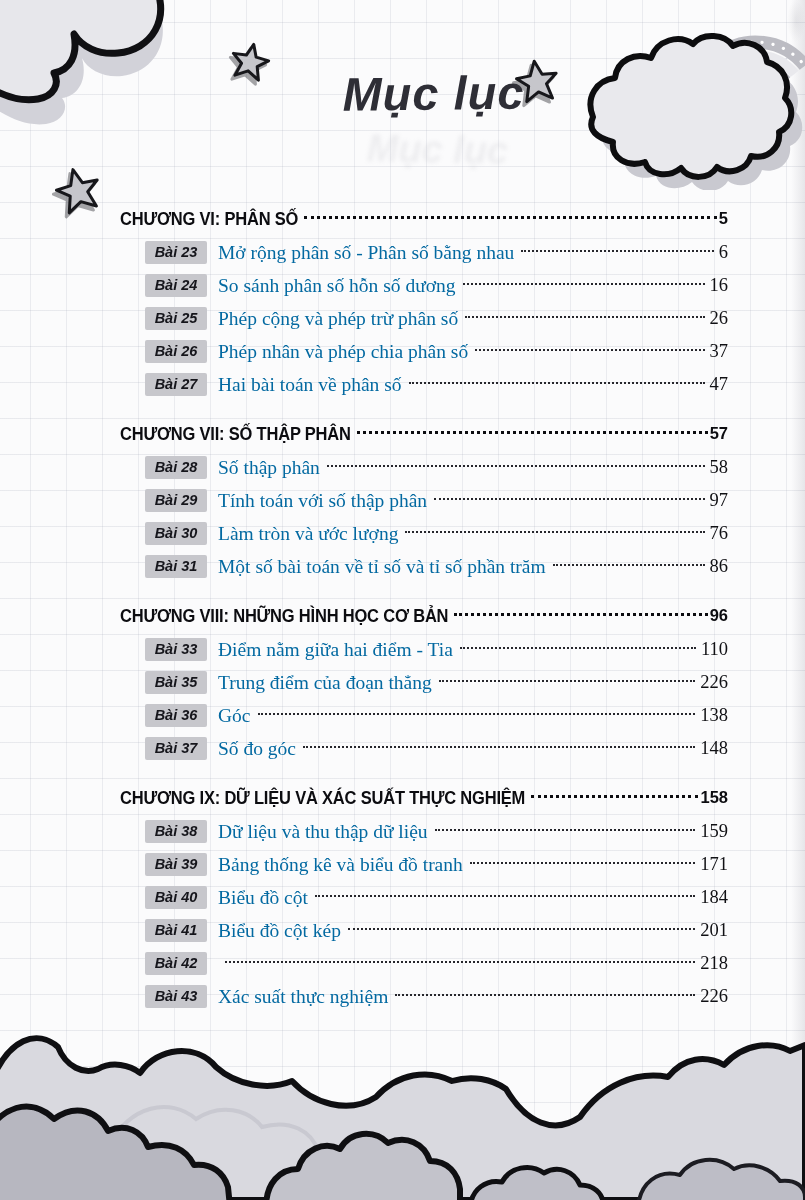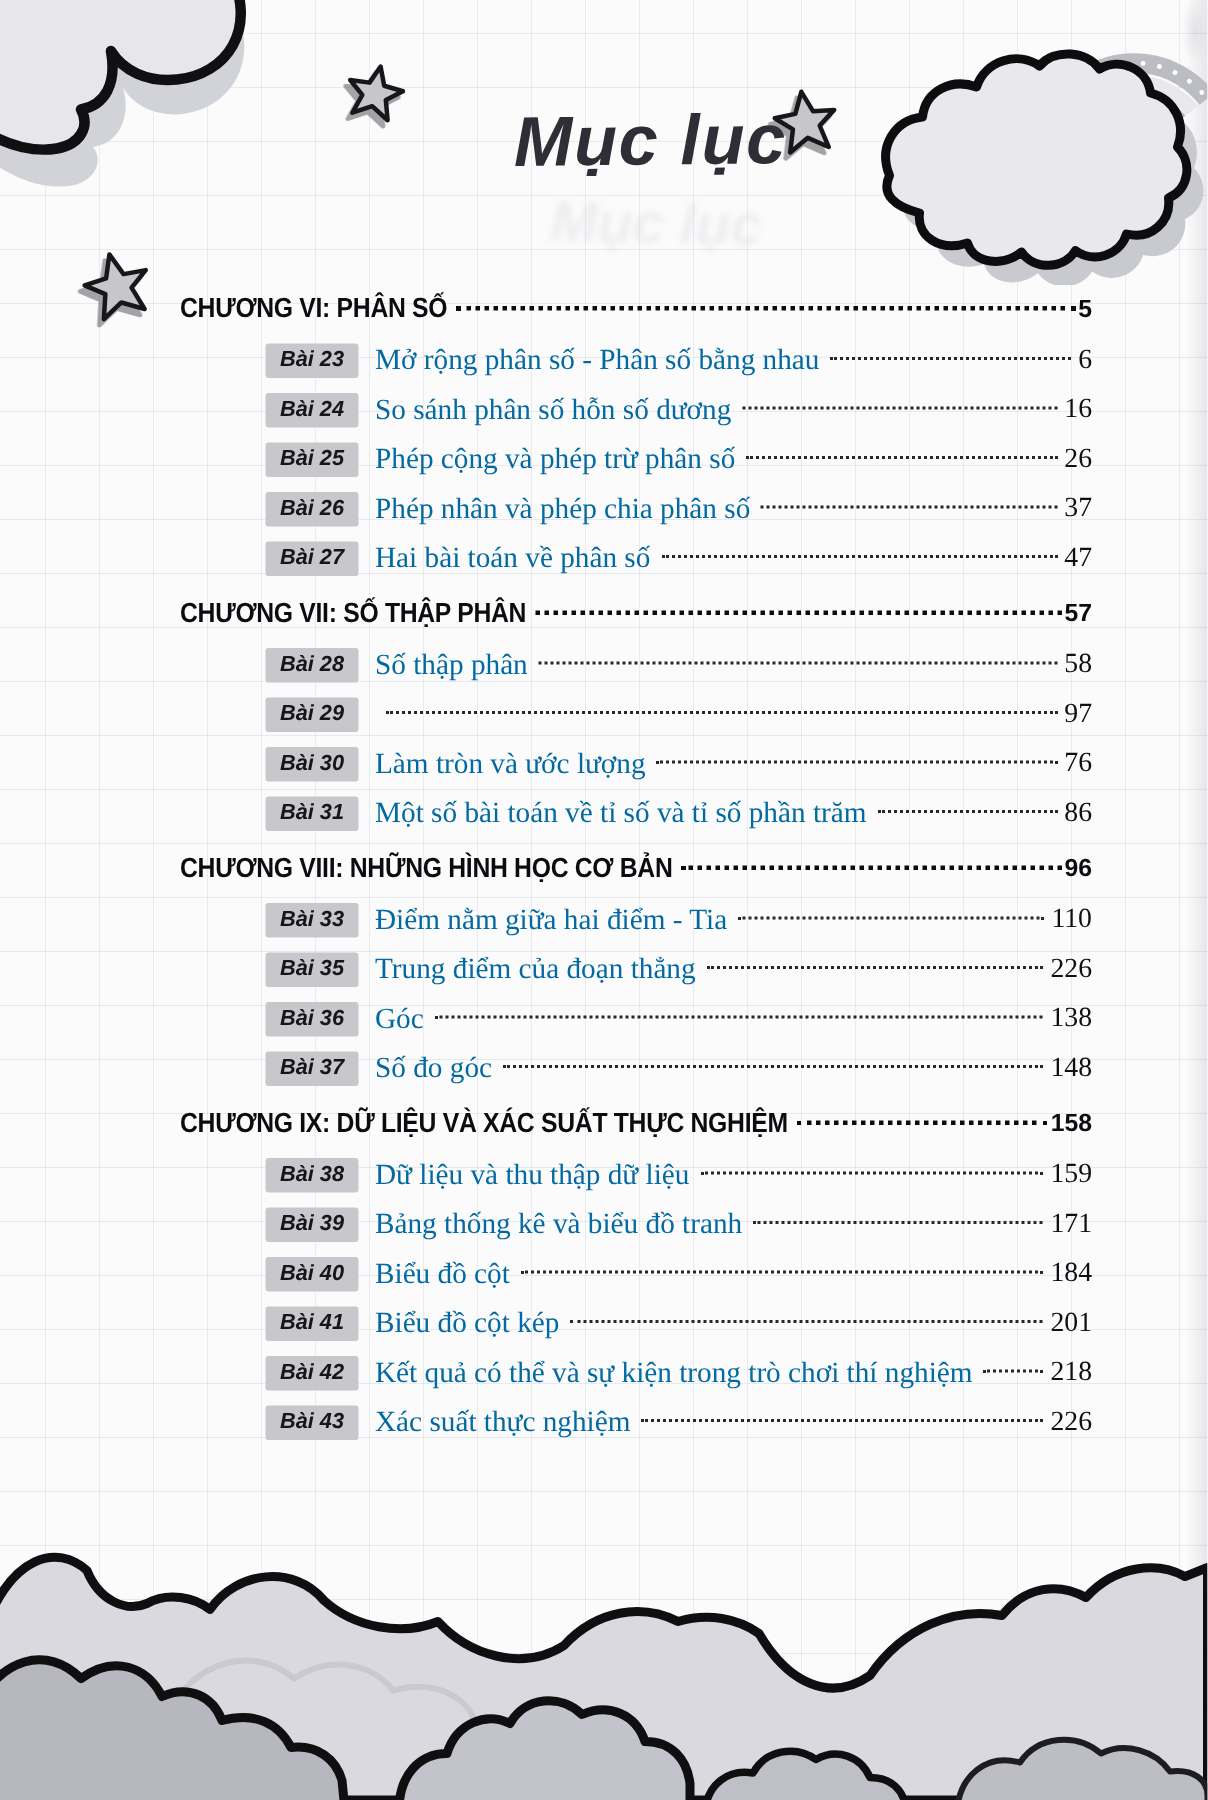--- a/index.html
+++ b/index.html
@@ -27,29 +27,29 @@
     padding-left:70px;box-sizing:border-box;font-weight:bold;font-style:italic;
     font-size:38px;color:#9a9aa4;opacity:.14;filter:blur(2px);transform:rotate(1deg);}
 
   
   .deco{position:absolute;z-index:1;}
   .star{filter:drop-shadow(-3px 4px 0 rgba(55,55,62,.45));}
 
   
   .toc{position:absolute;z-index:2;left:120px;top:186px;width:608px;}
   .row{display:flex;align-items:center;height:33px;}
-  .chapter{height:35px;margin-top:3px;}
+  .chapter{height:35px;margin-top:15px;}
   .ch-title{font-weight:bold;font-size:16.5px;letter-spacing:-.2px;color:#0c0c10;
     white-space:nowrap;transform:scaleY(1.12);transform-origin:left center;}
   .ch-dots{flex:1;border-bottom:3px dotted #0c0c10;margin:0 2px 3px 6px;min-width:16px;}
   .ch-page{font-weight:bold;font-size:16.5px;color:#0c0c10;}
   .lesson{padding-left:25px;}
   .badge{flex:0 0 62px;text-align:center;background:#c7c7cc;color:#15151b;
     font-style:italic;font-weight:bold;font-size:14.5px;line-height:23px;height:23px;
-    border-radius:2px;margin-right:11px;margin-left:32px;}
+    border-radius:2px;margin-right:11px;}
   .ls-title{font-family:"Liberation Serif",serif;font-size:19.5px;color:#0369a1;
     white-space:nowrap;}
   .ls-dots{flex:1;border-bottom:2px dotted #26262c;margin:0 5px 4px 7px;min-width:14px;}
   .ls-page{font-family:"Liberation Serif",serif;font-size:18.5px;color:#101014;}
 
   .bottom-clouds{position:absolute;left:0;bottom:0;z-index:1;}
 </style>
 </head>
 <body>
 
@@ -135,20 +135,21 @@
     <span class="ch-page">57</span>
   </div>
   <div class="row lesson">
     <span class="badge">Bài 28</span>
     <span class="ls-title">Số thập phân</span>
     <span class="ls-dots"></span>
     <span class="ls-page">58</span>
   </div>
   <div class="row lesson">
     <span class="badge">Bài 29</span>
+    <span class="ls-title">Tính toán với số thập phân</span>
     <span class="ls-dots"></span>
     <span class="ls-page">97</span>
   </div>
   <div class="row lesson">
     <span class="badge">Bài 30</span>
     <span class="ls-title">Làm tròn và ước lượng</span>
     <span class="ls-dots"></span>
     <span class="ls-page">76</span>
   </div>
   <div class="row lesson">
@@ -212,21 +213,20 @@
     <span class="ls-page">184</span>
   </div>
   <div class="row lesson">
     <span class="badge">Bài 41</span>
     <span class="ls-title">Biểu đồ cột kép</span>
     <span class="ls-dots"></span>
     <span class="ls-page">201</span>
   </div>
   <div class="row lesson">
     <span class="badge">Bài 42</span>
-    <span class="ls-title">Kết quả có thể và sự kiện trong trò chơi thí nghiệm</span>
     <span class="ls-dots"></span>
     <span class="ls-page">218</span>
   </div>
   <div class="row lesson">
     <span class="badge">Bài 43</span>
     <span class="ls-title">Xác suất thực nghiệm</span>
     <span class="ls-dots"></span>
     <span class="ls-page">226</span>
   </div>
 

